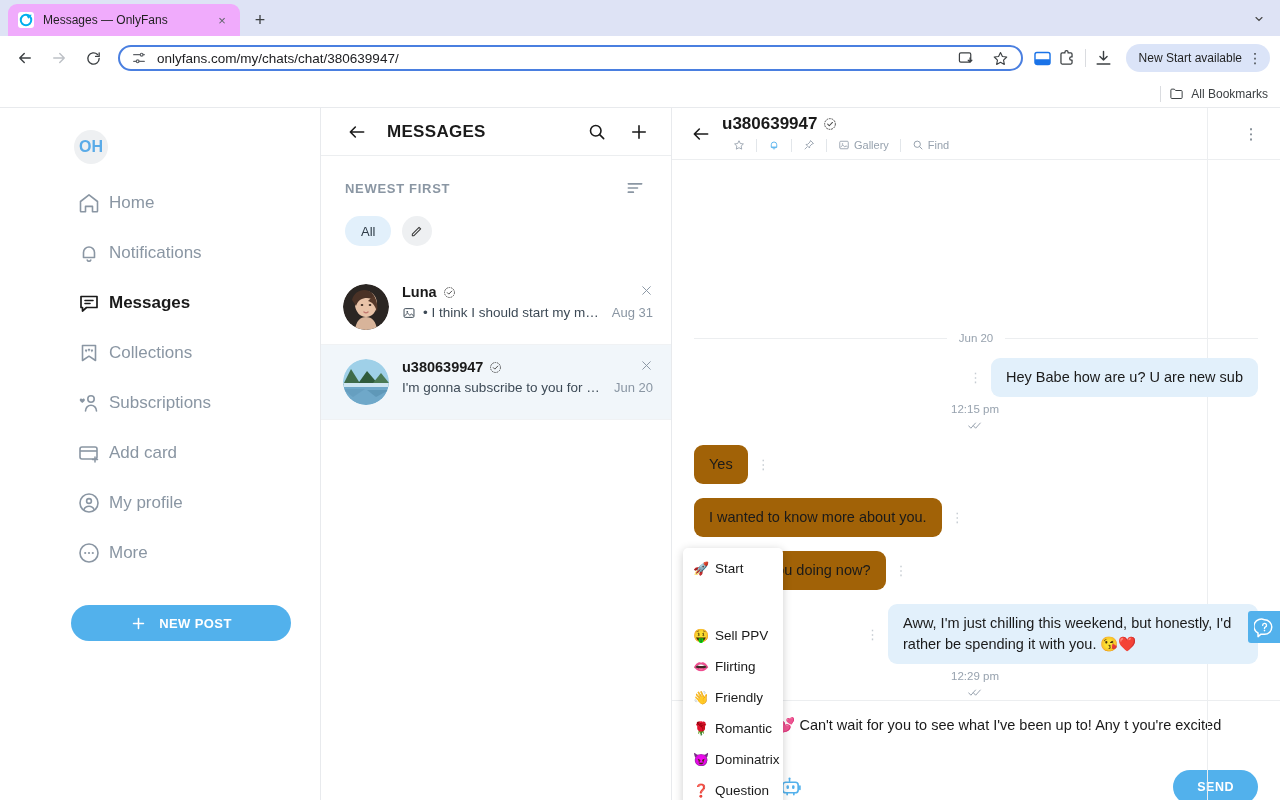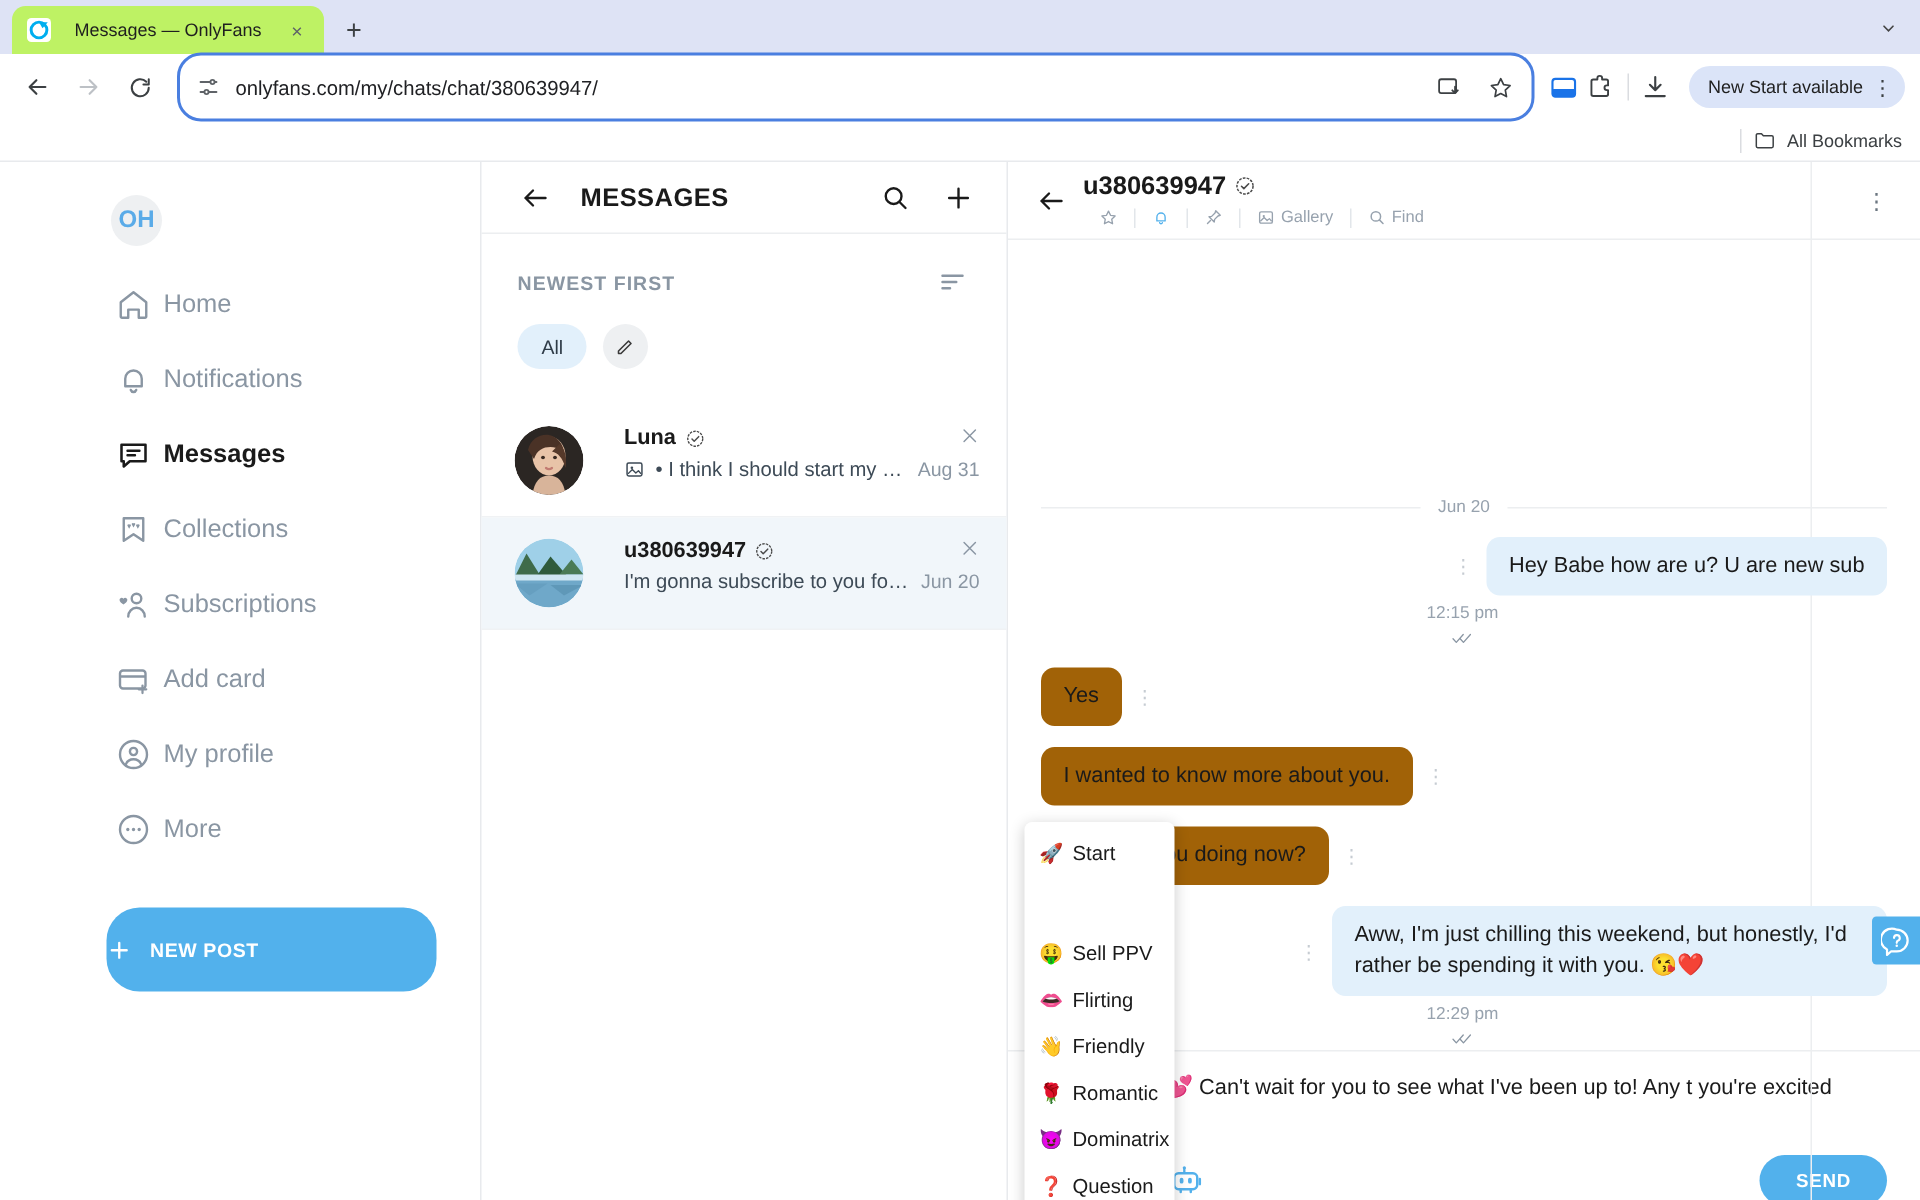--- a/index.html
+++ b/index.html
@@ -8,23 +8,23 @@
     overflow: hidden;
     font-family: "Liberation Sans", sans-serif;
     background: #ffffff;
   }
 
   
   .browser-chrome { width: 1280px; background: #dee3f5; }
   .tabstrip { height: 36px; display: flex; align-items: flex-end; padding-left: 8px; position: relative; }
   .tab {
     display: flex; align-items: center; gap: 9px;
-    height: 32px; width: 208px; padding: 0 10px;
-    background: #bef264; border-radius: 9px 9px 0 0;
-    font-size: 12px; color: #1f1f1f; text-align: center;
+    height: 32px; width: 232px; padding: 0 10px;
+    background: #f0abfc; border-radius: 9px 9px 0 0;
+    font-size: 12px; color: #1f1f1f;
   }
   .tab-favicon {
     width: 16px; height: 16px; border-radius: 3px;
     background: #ffffff; display: flex; align-items: center; justify-content: center;
     font-size: 11px; font-weight: bold; color: #00aeef; line-height: 1;
   }
   .tab-title { flex: 1; white-space: nowrap; overflow: hidden; text-overflow: ellipsis; font-size: 12px; }
   .tab-close { width: 16px; height: 16px; display: flex; align-items: center; justify-content: center;
     font-size: 13px; color: #5f6368; border-radius: 50%; }
   .newtab { width: 28px; height: 28px; margin-left: 6px; margin-bottom: 2px;
@@ -33,21 +33,21 @@
     display:flex; align-items:center; justify-content:center; color:#444; font-size:10px;}
 
   .toolbar {
     height: 44px; background: #ffffff; display: flex; align-items: center;
     padding: 0 10px; gap: 4px;
   }
   .nav-btn { width: 30px; height: 30px; display: flex; align-items: center; justify-content: center;
     color: #3c4043; font-size: 17px; border-radius: 50%; }
   .nav-btn.disabled { color: #bdc1c6; }
   .omnibox {
-    flex: 1; height: 46px; margin: 0 6px;
+    flex: 1; height: 26px; margin: 0 6px;
     background: #ffffff; border: 2px solid #4a7fe0; border-radius: 16px;
     display: flex; align-items: center; padding: 0 10px; gap: 10px;
     position: relative;
   }
   .omni-icon { width: 17px; height: 17px; display:flex; align-items:center; justify-content:center; color:#5f6368; }
   .omni-url { flex: 1; font-size: 13.5px; color: #202124; white-space: nowrap; overflow: hidden; }
   .omni-right { display: flex; gap: 14px; align-items: center; color: #5f6368; }
   .tb-icon { width: 20px; height: 20px; display: flex; align-items: center; justify-content: center; color: #3c4043; }
   .tb-icon.blue { color: #1a73e8; }
   .tb-sep { width: 1px; height: 18px; background: #dadce0; margin: 0 4px; }
@@ -76,23 +76,23 @@
     display: flex; align-items: center; justify-content: center;
     font-size: 16px; font-weight: 700; color: #5aabe8; margin-left: 74px; margin-bottom: 14px;
   }
   .nav-item {
     display: flex; align-items: center; gap: 8px;
     height: 50px; padding-left: 76px; color: #8a96a3; font-size: 17px;
   }
   .nav-item.active { color: #1a1a1a; font-weight: 700; }
   .nav-icon { width: 25px; height: 25px; display: flex; align-items: center; justify-content: center; }
   .newpost-btn {
-    margin: 27px 0 0 71px; width: 220px; height: 56px;
+    margin: 27px 0 0 71px; width: 220px; height: 36px;
     background: #52b1ec; border-radius: 22px; color: #fff;
-    display: flex; align-items: center; gap: 12px;
+    display: flex; align-items: center; justify-content: center; gap: 12px;
     font-size: 13px; font-weight: 600; letter-spacing: 0.4px;
   }
 
   
   .msgcol { width: 352px; border-left: 1px solid #e8eaed; border-right: 1px solid #e8eaed; background: #fff; }
   .msgcol-head {
     height: 48px; display: flex; align-items: center; gap: 18px;
     padding: 0 20px 0 24px; border-bottom: 1px solid #eceef0;
   }
   .msgcol-title { flex: 1; font-size: 17px; font-weight: 700; color: #1a1a1a; letter-spacing: 0.3px; }
@@ -100,21 +100,21 @@
   .sortrow { display: flex; align-items: center; padding: 20px 24px 0 24px; }
   .sortlabel { flex: 1; font-size: 13px; font-weight: 600; color: #8a96a3; letter-spacing: 0.7px; }
   .chiprow { display: flex; gap: 11px; padding: 16px 0 0 24px; align-items: center; }
   .chip {
     height: 30px; padding: 0 16px; border-radius: 15px; background: #e2f0fb;
     display: flex; align-items: center; font-size: 13px; color: #2e3b47;
   }
   .chip-icon { width: 30px; height: 30px; border-radius: 50%; background: #eef0f2;
     display: flex; align-items: center; justify-content: center; color: #3a3a3a; }
   .conv {
-    display: flex; gap: 27px; padding: 14px 18px 14px 22px; align-items: flex-start;
+    display: flex; gap: 13px; padding: 14px 18px 14px 22px; align-items: flex-start;
     border-bottom: 1px solid #f0f2f4; position: relative;
   }
   .conv.selected { background: #f1f6fa; }
   .conv-av { width: 46px; height: 46px; border-radius: 50%; flex-shrink: 0; overflow: hidden; }
   .conv-body { flex: 1; min-width: 0; }
   .conv-top { display: flex; align-items: center; gap: 6px; }
   .conv-name { font-size: 14.5px; font-weight: 700; color: #1a1a1a; }
   .verified { color: #4a4a4a; font-size: 13px; display: inline-flex; }
   .conv-bot { display: flex; align-items: center; gap: 7px; margin-top: 5px; }
   .conv-prev { flex: 1; font-size: 13.5px; color: #3d4a56; white-space: nowrap; overflow: hidden; text-overflow: ellipsis; }

